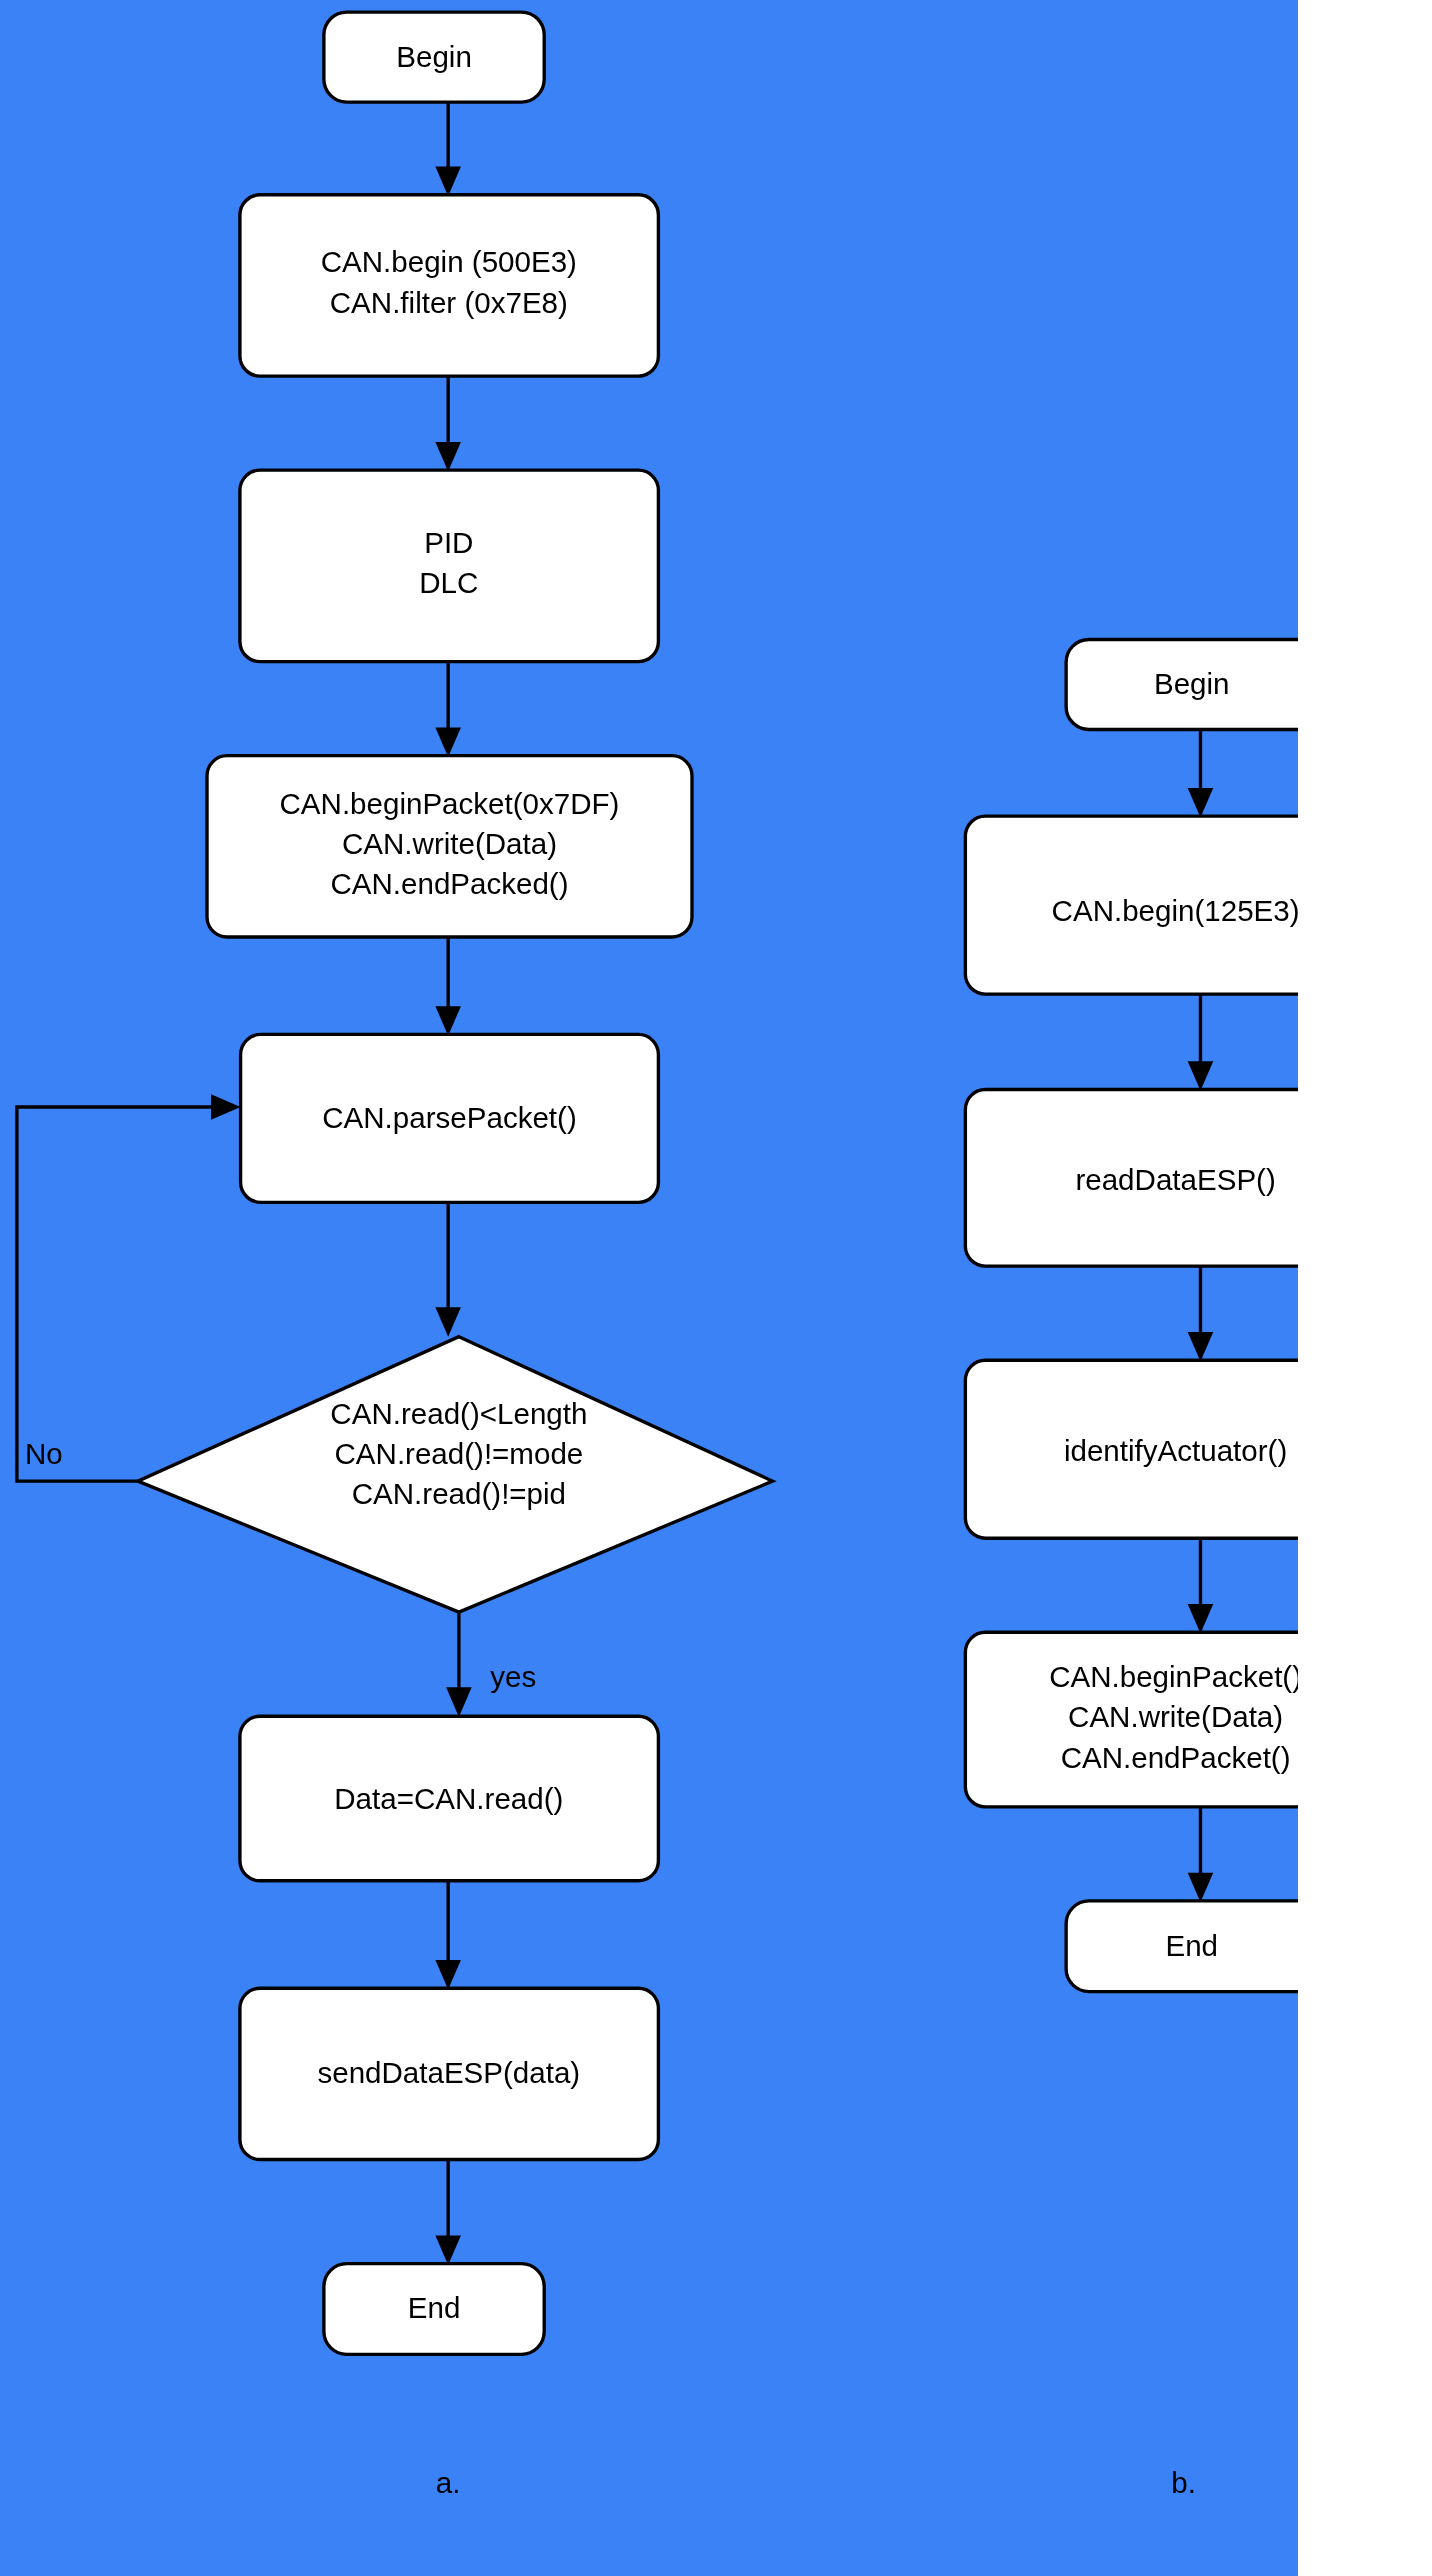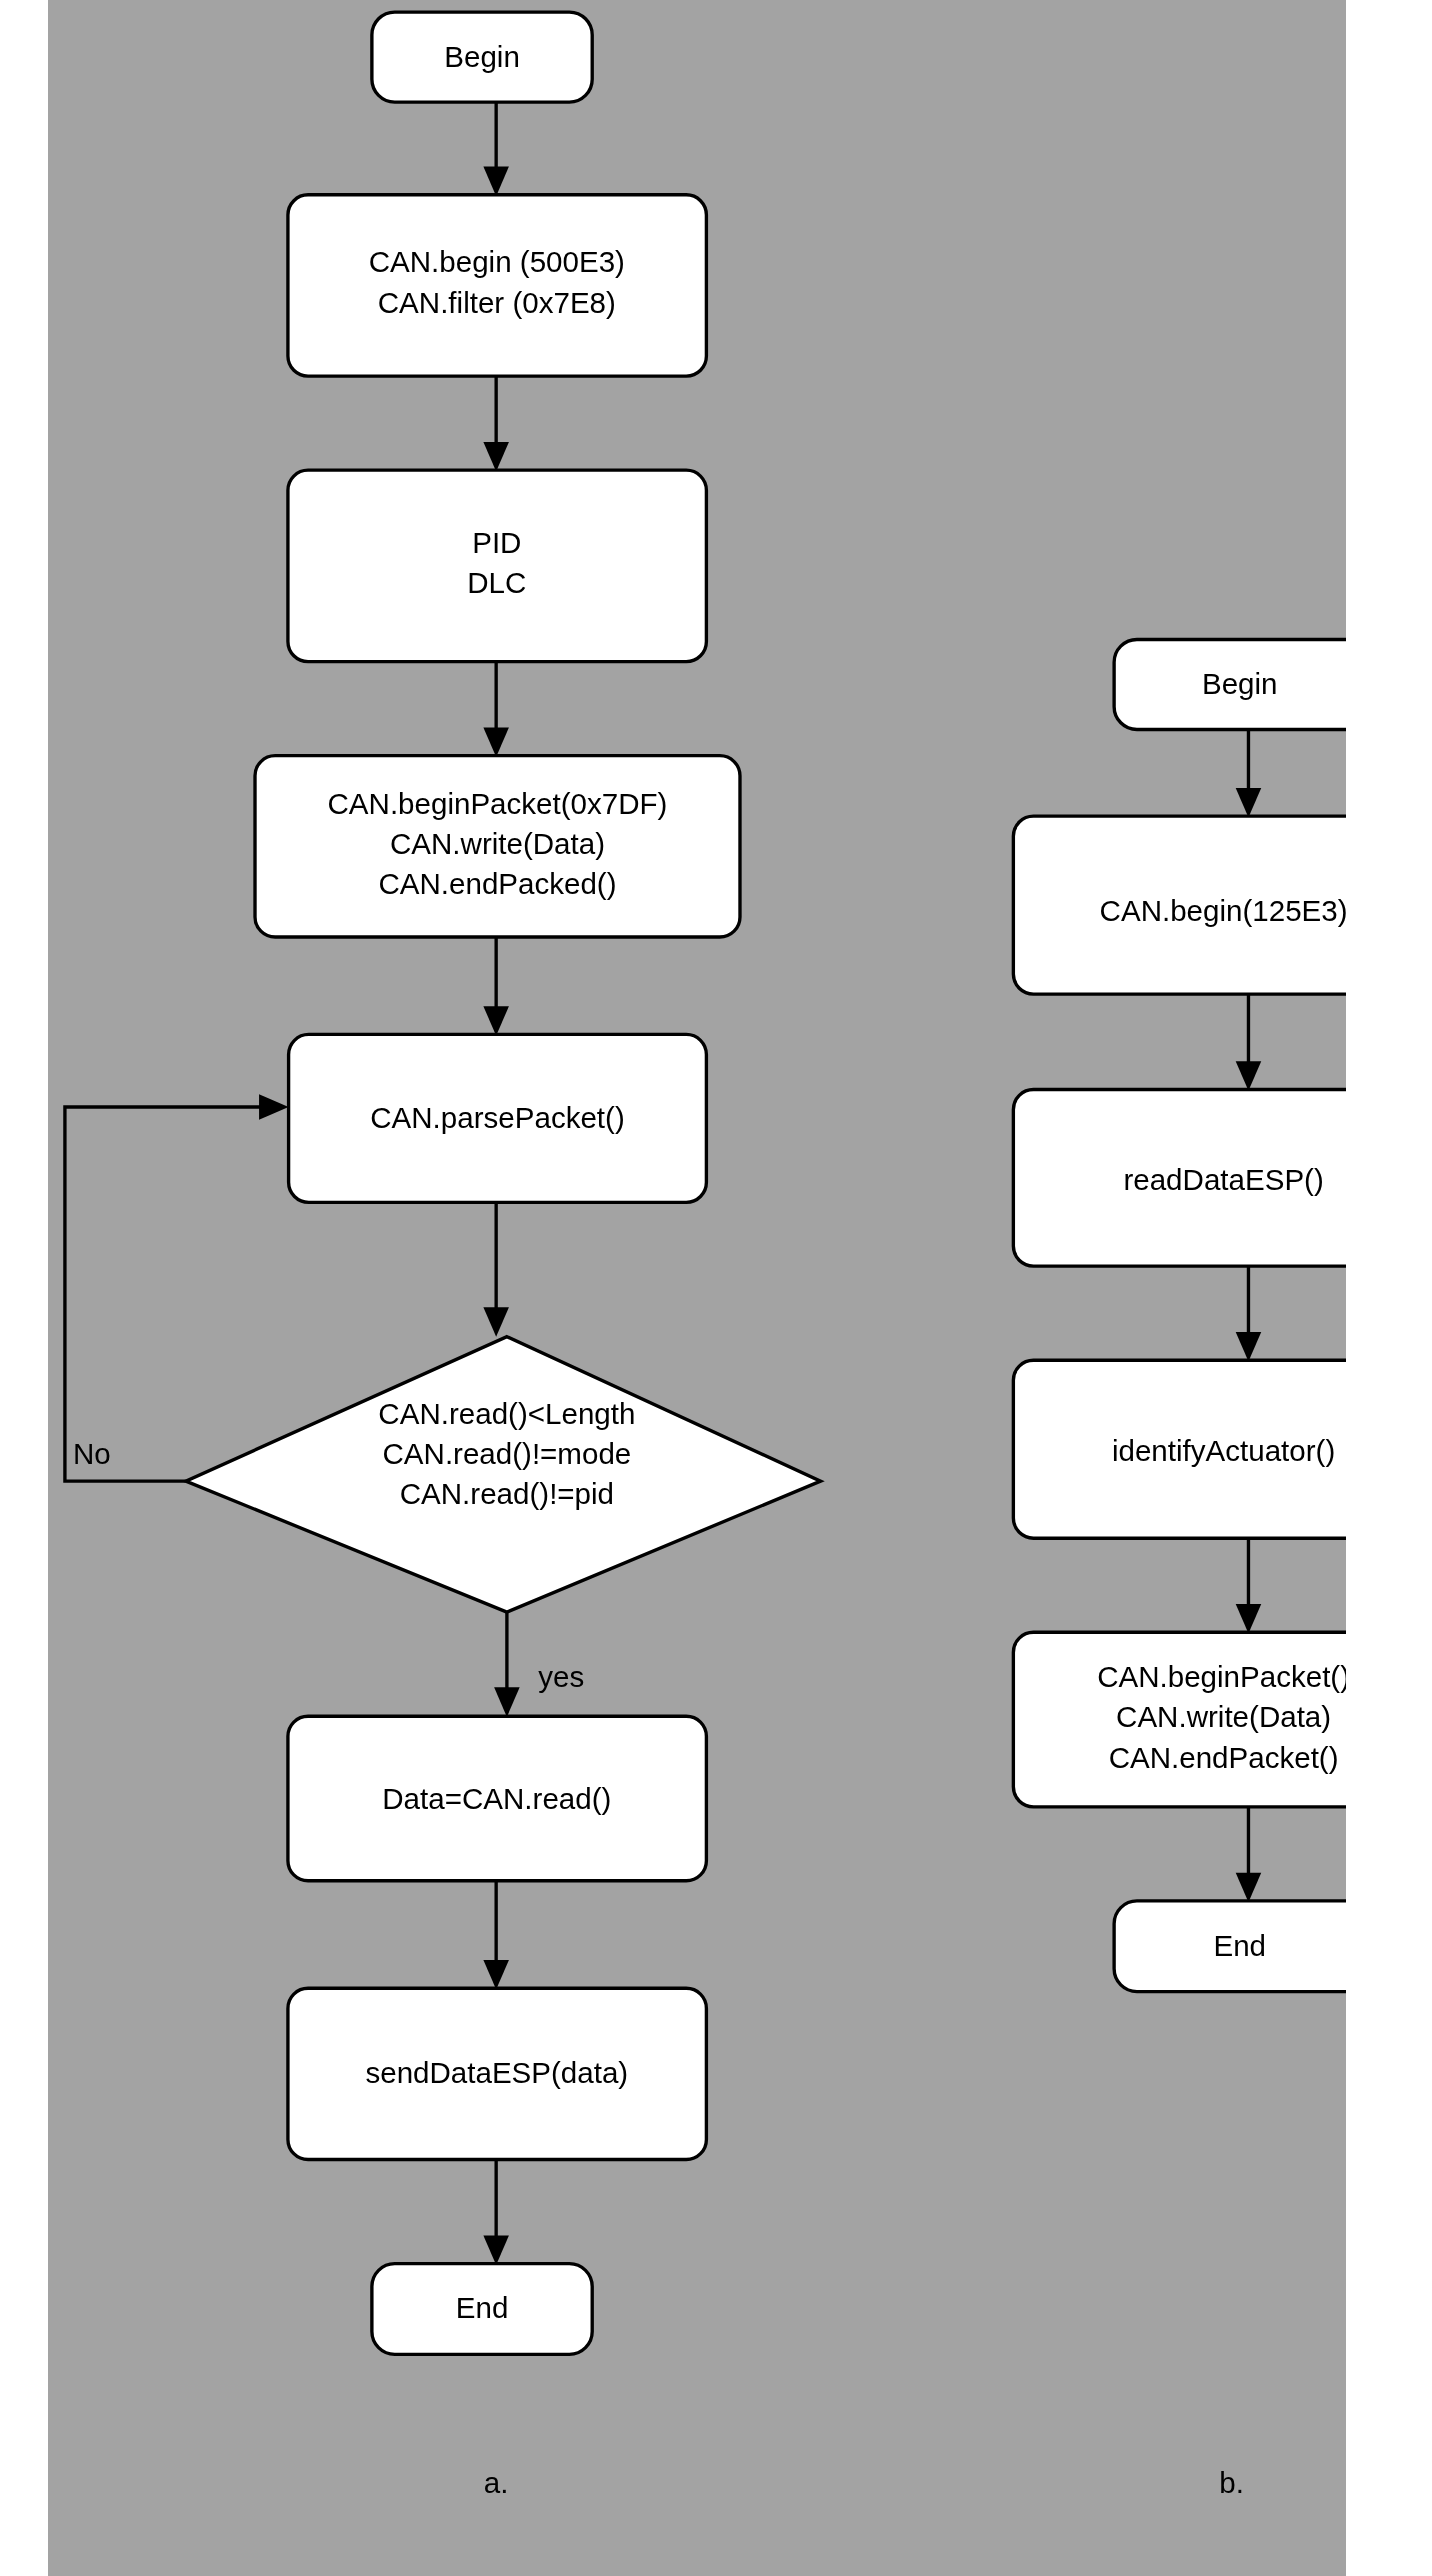--- a/index.html
+++ b/index.html
@@ -9,23 +9,22 @@
     background: #ffffff;
   }
   body {
     font-family: "Liberation Sans", sans-serif;
     color: #000000;
   }
   #figure-root {
     position: relative;
     width: 1298px;
     height: 2576px;
-    background: #a3a3a3;
+    background: #3b82f6;
     overflow: hidden;
-    margin-left: 48px;
   }
   #flow-svg {
     position: absolute;
     left: 0;
     top: 0;
     width: 1433px;
     height: 2576px;
     display: block;
   }
   .node-shape {

